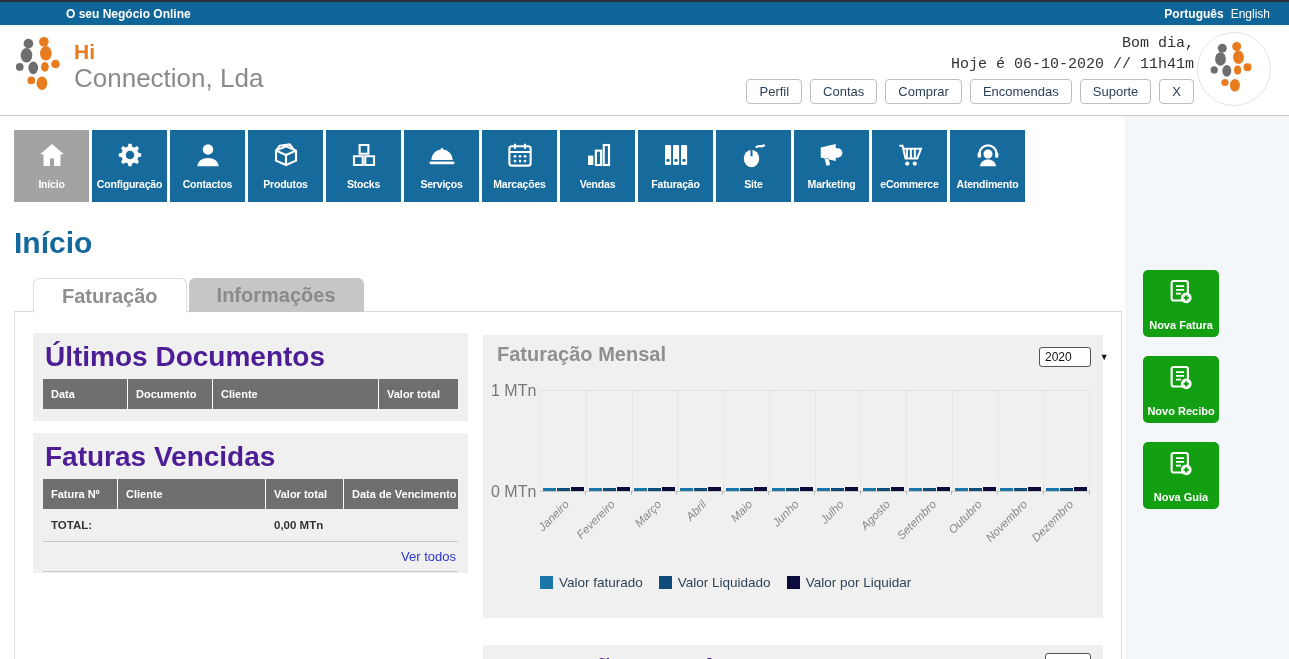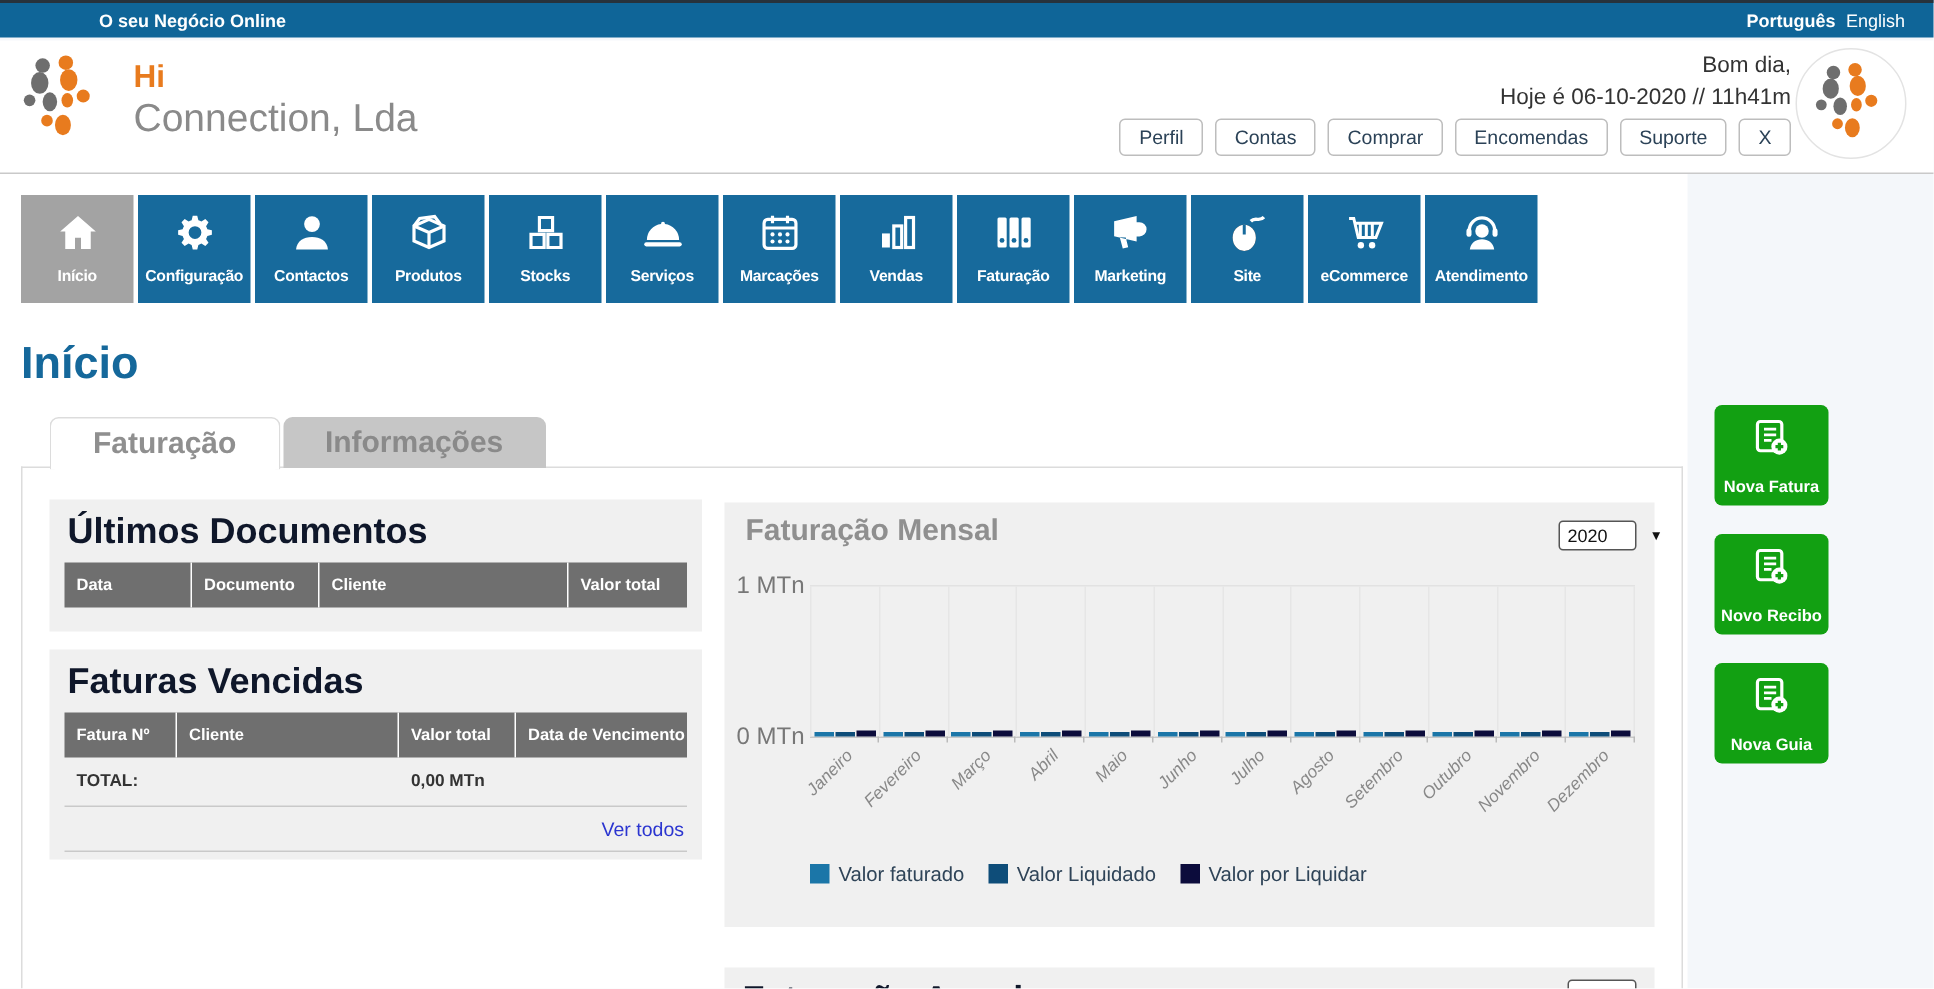--- a/index.html
+++ b/index.html
@@ -11,24 +11,24 @@
     display:flex;justify-content:space-between;align-items:center;padding:0 63px 0 66px;box-sizing:border-box;}
   .topbar .brand{color:#fff;font-size:12px;font-weight:bold;}
   .langs{display:flex;gap:7px;}
   .lang{color:#fff;font-size:12px;cursor:pointer;}
   .lang.active{font-weight:bold;}
 
   
   .header{position:absolute;top:27px;left:0;right:0;height:88px;background:#fff;border-bottom:1px solid #c9c9c9;}
   .logo{position:absolute;left:12px;top:8px;display:flex;}
   .logo-mark{width:58px;height:64px;}
-  .logo-text{margin-left:19px;padding-top:6px;}
+  .logo-text{margin-left:4px;padding-top:6px;}
   .logo-hi{display:block;color:#e87b1e;font-size:21px;font-weight:bold;line-height:22px;}
   .logo-co{display:block;color:#8a8a8a;font-size:26px;line-height:30px;}
-  .greet{position:absolute;right:139px;top:6px;text-align:right;color:#333;font-size:15px;line-height:21px;}
+  .greet{position:absolute;right:139px;top:6px;text-align:right;color:#333;font-size:15px;line-height:21px;font-family:Liberation Mono, monospace;}
   .hdr-buttons{position:absolute;right:139px;top:52px;display:flex;gap:8px;}
   .hbtn{background:#fff;border:1px solid #bdbdbd;border-radius:4px;padding:4px 12px;font-size:13px;color:#2b4257;cursor:pointer;font-family:inherit;}
   .avatar{position:absolute;right:62px;top:5px;width:74px;height:74px;border-radius:50%;background:#fff;border:1px solid #e3e3e3;
     display:flex;align-items:center;justify-content:center;overflow:hidden;cursor:pointer;box-sizing:border-box;}
   .avatar svg{width:54px;height:58px;}
 
   
   .content-bg{position:absolute;top:116px;left:0;width:1125px;bottom:0;background:#fff;}
 
   
@@ -47,21 +47,21 @@
   .tabs{position:absolute;left:33px;top:278px;display:flex;z-index:3;}
   .tab{height:34px;line-height:34px;padding:0 28px;font-size:20px;font-weight:bold;color:#8f8f8f;
     border-radius:6px 6px 0 0;cursor:pointer;margin-right:2px;}
   .tab.active{background:#fff;border:1px solid #dcdcdc;border-bottom:none;}
   .tab.inactive{background:#c6c6c6;color:#8a8a8a;}
   .tabpanel{position:absolute;left:14px;top:311px;width:1108px;bottom:-2px;background:#fff;
     border:1px solid #dcdcdc;border-bottom:none;box-sizing:border-box;z-index:1;}
 
   
   .panel{position:absolute;background:#f0f0f0;z-index:2;}
-  .panel-title{font-size:24px;font-weight:bold;color:#0f172a;padding:8px 12px 6px 12px;border-radius:15px;}
+  .panel-title{font-size:28px;font-weight:bold;color:#4c1d95;padding:8px 12px 6px 12px;border-radius:15px;}
   .thead{display:flex;margin:0 10px;height:30px;background:#6f6f6f;}
   .th{display:flex;align-items:center;padding-left:8px;color:#fff;font-size:11px;font-weight:bold;
     border-right:1px solid #fff;box-sizing:border-box;}
   .th:last-child{border-right:none;}
 
   .panel-latest{left:33px;top:333px;width:435px;height:88px;}
   .panel-overdue{left:33px;top:433px;width:435px;height:140px;}
   .trow{display:flex;margin:0 10px;height:32px;border-bottom:1px solid #c9c9c9;}
   .td{display:flex;align-items:center;padding-left:8px;font-size:11.5px;font-weight:bold;color:#333;box-sizing:border-box;}
   .viewall-row{display:flex;justify-content:flex-end;margin:0 10px;border-bottom:1px solid #c9c9c9;}
@@ -262,35 +262,35 @@
               <circle cx="12" cy="16.2" r="1.3"></circle>
               <circle cx="18.4" cy="16.2" r="1.3"></circle>
             </g>
           </svg>
         </span>
         <span class="nav-lbl">Faturação</span>
       </div>
       <div class="nav-item">
         <span class="icn" style="width:30px;height:30px">
           <svg viewBox="0 0 24 24">
-            <path fill="currentColor" d="M3 6 15 3.2v13.6L3 14zM15 6.5h1.5a3.8 3.8 0 0 1 0 7.6H15zM6 14.5l1.6 6 2.9-.6-1.3-5.2z"></path>
-          </svg>
-        </span>
-        <span class="nav-lbl">Marketing</span>
-      </div>
-      <div class="nav-item">
-        <span class="icn" style="width:30px;height:30px">
-          <svg viewBox="0 0 24 24">
             <ellipse cx="10" cy="14.8" rx="6.2" ry="7"></ellipse>
             <ellipse cx="10" cy="14.8" rx="6.2" ry="7" fill="currentColor"></ellipse>
             <path d="M10 7.8v5.2" stroke="#176a9c" stroke-width="1.6"></path>
             <path d="M13.5 6c2.5-2.6 4.5.6 7-2.2" fill="none" stroke="currentColor" stroke-width="1.8"></path>
           </svg>
         </span>
         <span class="nav-lbl">Site</span>
+      </div>
+      <div class="nav-item">
+        <span class="icn" style="width:30px;height:30px">
+          <svg viewBox="0 0 24 24">
+            <path fill="currentColor" d="M3 6 15 3.2v13.6L3 14zM15 6.5h1.5a3.8 3.8 0 0 1 0 7.6H15zM6 14.5l1.6 6 2.9-.6-1.3-5.2z"></path>
+          </svg>
+        </span>
+        <span class="nav-lbl">Marketing</span>
       </div>
       <div class="nav-item">
         <span class="icn" style="width:30px;height:30px">
           <svg viewBox="0 0 24 24" fill="none" stroke="currentColor" stroke-width="1.6">
             <path d="M3.5 4.5H6l2.4 10.2h9.4L20.8 7H6.6"></path>
             <path d="M9.5 7v7.7M12.7 7v7.7M15.9 7v7.7"></path>
             <circle cx="9.8" cy="18.8" r="1.7" fill="currentColor" stroke="none"></circle>
             <circle cx="15.8" cy="18.8" r="1.7" fill="currentColor" stroke="none"></circle>
           </svg>
         </span>

